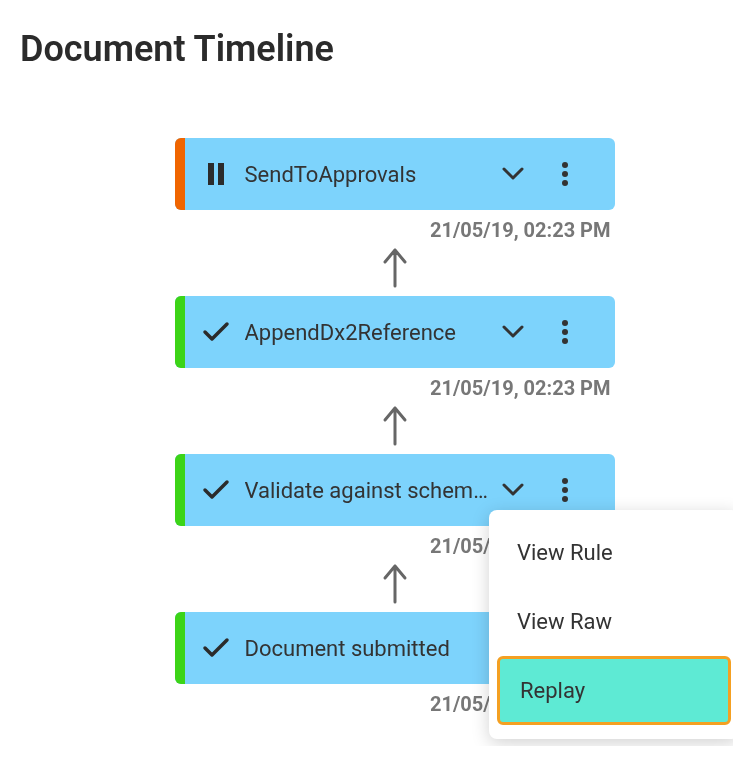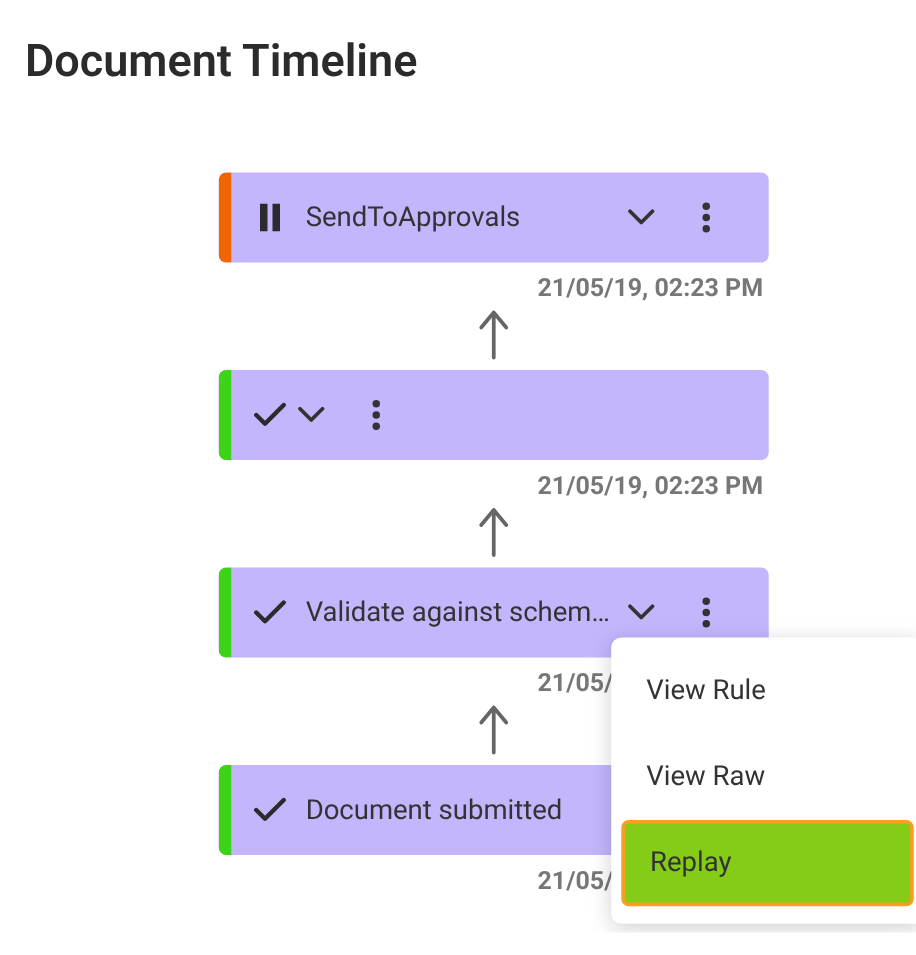--- a/index.html
+++ b/index.html
@@ -24,21 +24,21 @@
     .timeline {
       display: flex;
       flex-direction: column;
       align-items: center;
       padding-left: 56px;
       position: relative;
     }
     .card {
       width: 440px;
       height: 72px;
-      background: #c4b5fd;
+      background: #7dd3fc;
       border-radius: 6px;
       display: flex;
       align-items: center;
       position: relative;
       overflow: hidden;
     }
     .status-stripe {
       position: absolute;
       left: 0;
       top: 0;
@@ -122,21 +122,21 @@
       padding: 22px 28px;
       font-size: 22px;
       color: #333;
       cursor: pointer;
     }
     .popup-item.highlighted {
       border: 3px solid #f4a022;
       border-radius: 6px;
       margin: 0 8px 6px 8px;
       padding: 19px 20px;
-      background: #84cc16;
+      background: #5eead4;
     }
   </style>
 </head>
 <body>
 
 <h1 class="page-title">Document Timeline</h1>
 
 <div class="timeline">
 
   <div class="card">
@@ -168,20 +168,21 @@
       </svg>
   </div>
 
   <div class="card">
     <div class="status-stripe status-green"></div>
     <div class="card-icon">
       <svg width="28" height="22" viewBox="0 0 28 22">
           <path d="M3 11 L10 18 L25 3" stroke="#2b2b2b" stroke-width="3.5" fill="none" stroke-linecap="round" stroke-linejoin="round"></path>
         </svg>
     </div>
+    <div class="card-label">AppendDx2Reference</div>
     <div class="chevron-btn">
       <svg width="22" height="14" viewBox="0 0 22 14">
           <path d="M2 2 L11 11 L20 2" stroke="#333" stroke-width="3" fill="none" stroke-linecap="round" stroke-linejoin="round"></path>
         </svg>
     </div>
     <div class="menu-btn">
       <svg width="8" height="26" viewBox="0 0 8 26">
           <circle cx="4" cy="4" r="3" fill="#333"></circle>
           <circle cx="4" cy="13" r="3" fill="#333"></circle>
           <circle cx="4" cy="22" r="3" fill="#333"></circle>

